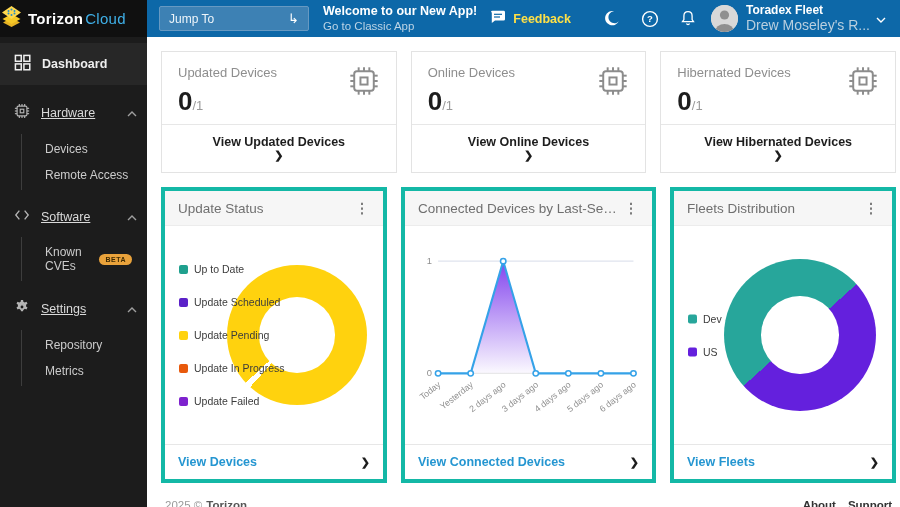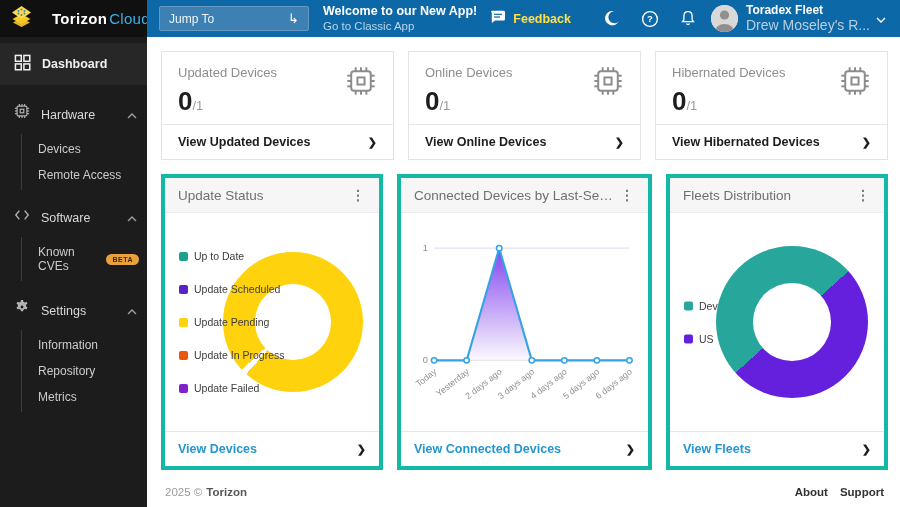--- a/index.html
+++ b/index.html
@@ -2,21 +2,21 @@
 <html><head>
 <meta charset="utf-8">
 <style>
   * { margin:0; padding:0; box-sizing:border-box; }
   html,body { width:900px; height:507px; }
   body { font-family:"Liberation Sans", sans-serif; background:#fff; overflow:hidden; }
   .app { width:900px; height:507px; display:flex; flex-direction:column; }
 
   
   .topbar { height:37px; display:flex; flex:0 0 37px; }
-  .logo-area { width:147px; background:#101010; display:flex; align-items:center; gap:19px; padding-left:10px; }
+  .logo-area { width:147px; background:#101010; display:flex; align-items:center; gap:5px; }
   .brand-torizon { color:#fff; font-size:15px; font-weight:bold; letter-spacing:.3px; }
   .brand-cloud { color:#3fb0e8; font-size:15px; letter-spacing:.3px; margin-left:2px; }
   .topbar-rest { flex:1; background:#0d68a8; display:flex; align-items:center; padding:0 14px 0 12px; }
   .jumpto { width:150px; height:25px; background:#3d81b4; border:1px solid #6699c2; border-radius:2px;
             display:flex; align-items:center; padding:0 9px; color:#eef5fa; font-size:12px; cursor:pointer; }
   .jumpto .return-arrow { margin-left:auto; font-size:13px; color:#fff; line-height:1; }
   .welcome { margin-left:14px; line-height:1.25; }
   .welcome-title { color:#fff; font-size:12.5px; font-weight:bold; }
   .welcome-link { color:#bcd4e6; font-size:11.5px; cursor:pointer; }
   .topbar-spacer { flex:1; }
@@ -28,37 +28,37 @@
   .user-org { color:#b9cfdf; font-size:14px; }
   .user-caret { align-self:flex-start; margin-top:9px; cursor:pointer; }
 
   
   .bodyrow { flex:1; display:flex; min-height:0; }
 
   
   .sidebar { width:147px; flex:0 0 147px; background:#1c1c1c; padding-top:6px; color:#d6d6d6; }
   .nav-item { display:flex; align-items:center; gap:11px; padding:11px 10px 11px 14px; font-size:12.5px; cursor:pointer; color:#efefef; }
   .nav-item.active { background:#272727; font-weight:bold; }
-  .nav-section { display:flex; align-items:flex-end; gap:11px; padding:10px 10px 10px 14px; margin-top:8px; font-size:12.5px; color:#d9d9d9; cursor:pointer; }
+  .nav-section { display:flex; align-items:center; gap:11px; padding:10px 10px 10px 14px; margin-top:8px; font-size:12.5px; color:#d9d9d9; cursor:pointer;text-decoration:underline; }
   .nav-section .chev { margin-left:auto; }
-  .subnav { margin:2px 0 2px 21px; border-left:1px solid #3d3d3d; padding:2px 0; }
+  .subnav { margin:2px 0 2px 21px; border-left:1px solid #3d3d3d; padding:2px 7px; }
   .subnav-item { padding:6px 8px 6px 16px; font-size:12px; color:#cbcbcb; cursor:pointer; display:flex; align-items:center; gap:6px; }
   .beta-badge { background:#e9a23b; color:#3f2a00; font-size:7px; font-weight:bold; letter-spacing:.5px;
                 padding:2px 6px; border-radius:8px; }
 
   
-  .main { flex:1; background:#fff; padding:14px 12px 0 14px; display:flex; flex-direction:column; }
+  .main { flex:1; background:#fff; padding:14px 4px 0 14px; display:flex; flex-direction:column; }
   .stats-row { display:flex; gap:14px; }
   .stat-card { flex:1; border:1px solid #e3e3e3; background:#fff; }
   .stat-body { padding:13px 16px 10px 16px; display:flex; justify-content:space-between; }
   .stat-title { color:#8e8e8e; font-size:13px; margin-bottom:8px; }
   .stat-value { color:#1d1d1d; font-size:26px; font-weight:bold; line-height:1; }
   .stat-total { color:#9a9a9a; font-size:13px; font-weight:normal; }
   .stat-footer { border-top:1px solid #e7e7e7; padding:10px 16px; display:flex; justify-content:space-between; align-items:center;
-                 color:#1d1d1d; font-size:12.5px; font-weight:bold; cursor:pointer; }
+                 color:#1d1d1d; font-size:12.5px; font-weight:bold; cursor:pointer;flex-direction:column; }
   .chev-right { font-size:11px; color:#1d1d1d; font-weight:bold; }
 
   .charts-row { display:flex; gap:14px; margin-top:14px; }
   .chart-card { flex:1; border:4px solid #14b8a6; background:#fff; display:flex; flex-direction:column; }
   .chart-header { background:#f6f6f6; border-bottom:1px solid #ececec; padding:9px 8px 9px 13px;
                   display:flex; justify-content:space-between; align-items:center; }
   .chart-title { color:#6f6f6f; font-size:13.5px; white-space:nowrap; overflow:hidden; text-overflow:ellipsis; max-width:200px; }
   .kebab { color:#7c7c7c; font-size:14px; font-weight:bold; padding:0 6px; cursor:pointer; }
   .chart-body { height:218px; position:relative; }
   .chart-footer { border-top:1px solid #e7e7e7; padding:10px 13px; display:flex; justify-content:space-between; align-items:center;
@@ -251,23 +251,20 @@
           </svg>
         </span>
         <span>Settings</span>
         <span class="chev">
           <svg width="10" height="6" viewBox="0 0 10 6">
               <polyline points="1,5 5,1 9,5" fill="none" stroke="#9f9f9f" stroke-width="1.4"></polyline>
             </svg>
         </span>
       </div>
       <div class="subnav">
-        <div class="subnav-item">
-            <span>Information</span>
-          </div>
         <div class="subnav-item">
             <span>Repository</span>
           </div>
         <div class="subnav-item">
             <span>Metrics</span>
           </div>
       </div>
     </div>
 
     <div class="main">

